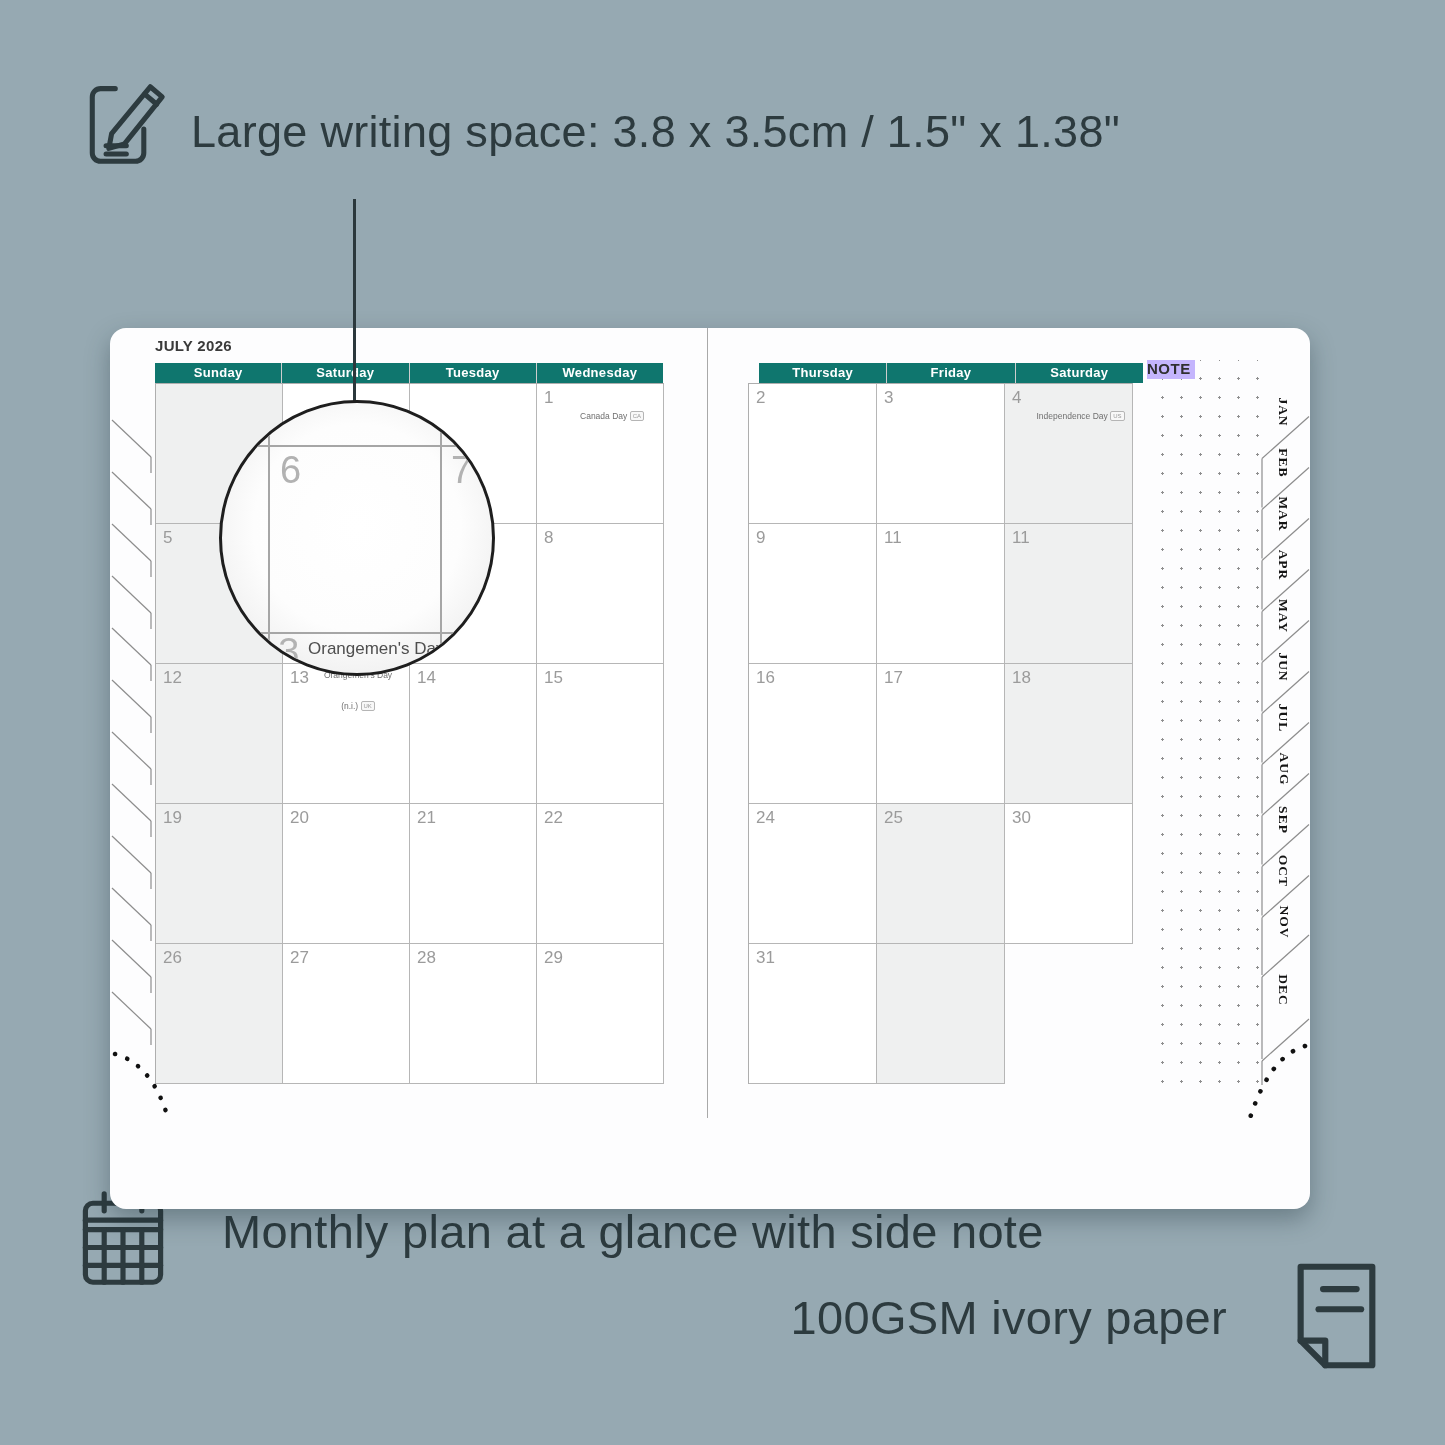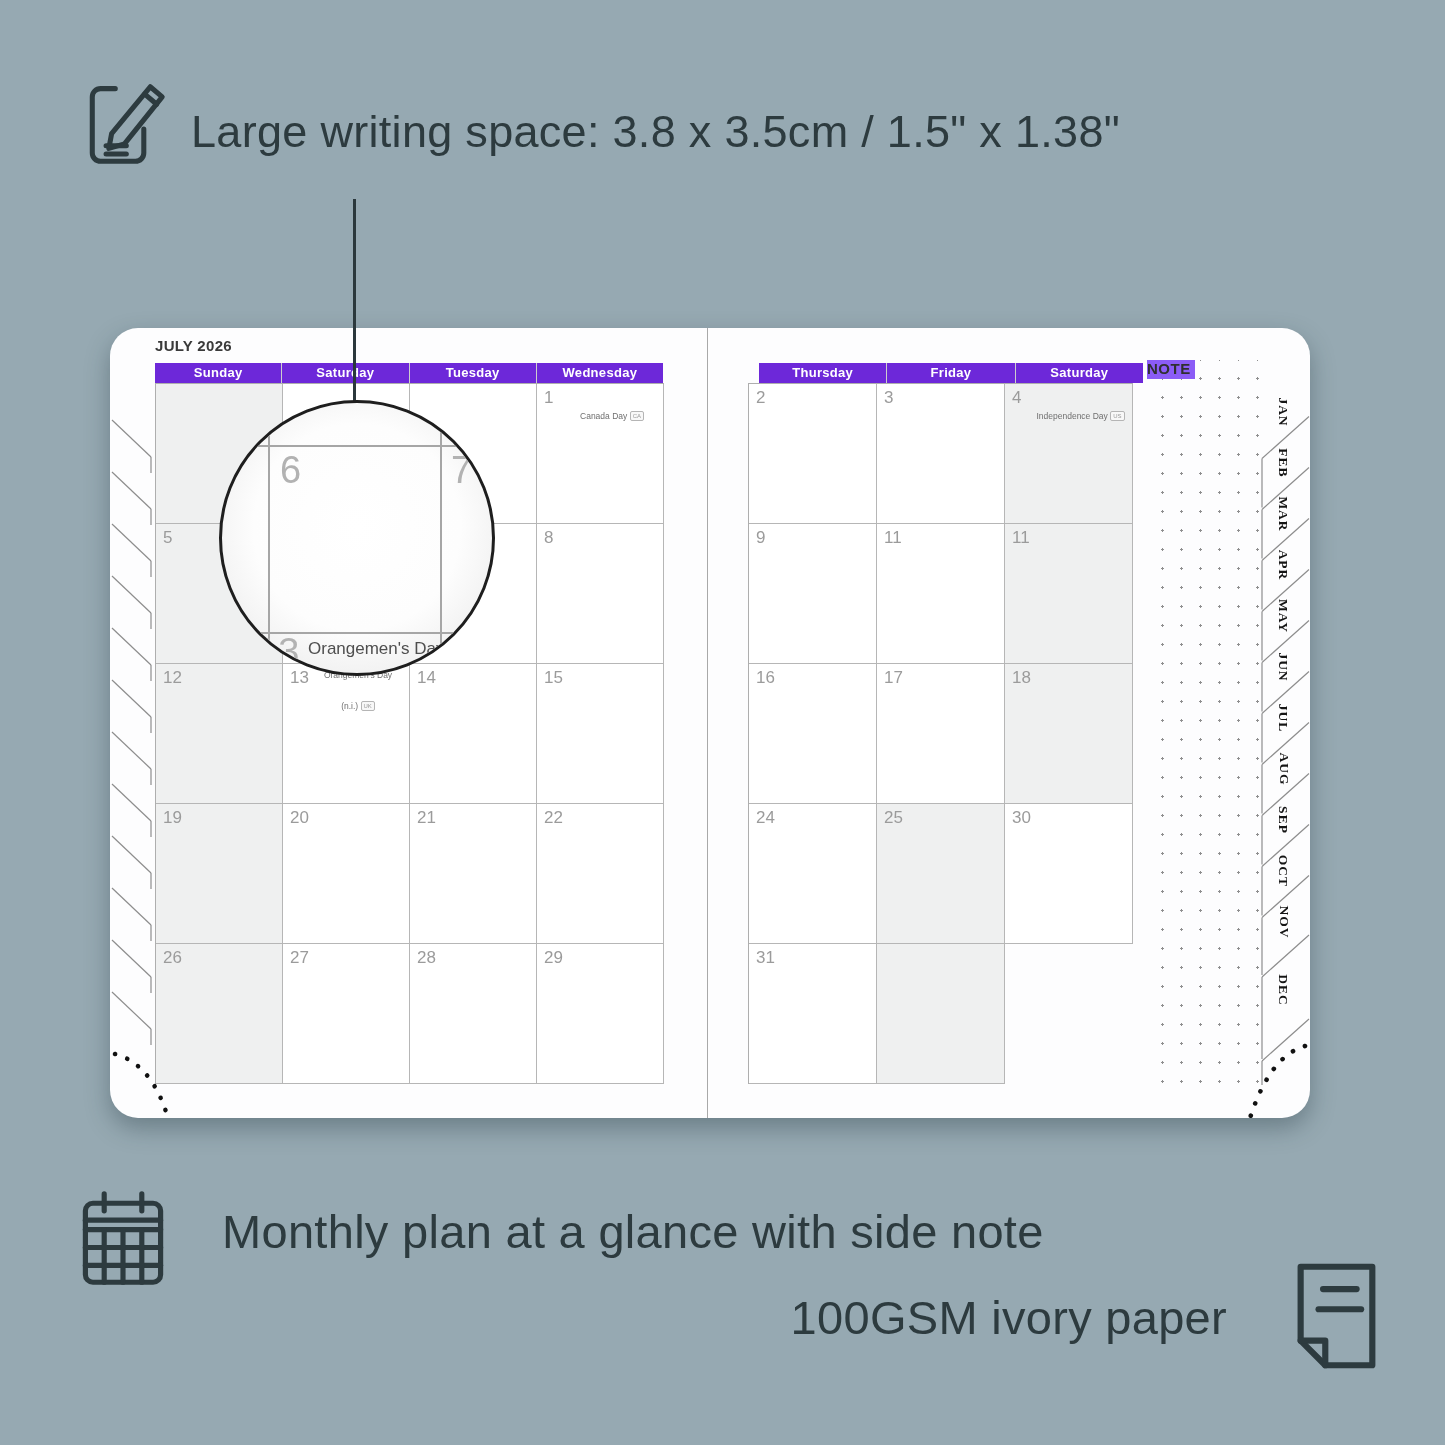--- a/index.html
+++ b/index.html
@@ -13,28 +13,28 @@
   #f2-label{left:222px;top:1204px;font-size:47px;}
   #f3-label{right:218px;top:1290px;font-size:47px;}
   .feat-icon{position:absolute;}
   #pencil-icon{left:84px;top:68px;}
   #calendar-icon{left:76px;top:1188px;}
   #paper-icon{left:1276px;top:1260px;}
   #connector{position:absolute;left:353px;top:199px;width:3px;height:206px;
              background:#2b383c;z-index:10;}
 
   
-  .page{position:absolute;left:110px;top:328px;width:1200px;height:790px;background:#fdfdfe;
-        border-radius:28px;box-shadow:0 10px 24px rgba(25,45,55,.35);z-index:1;}
+  .page{position:absolute;left:110px;top:328px;width:1200px;height:881px;background:#fdfdfe;
+        border-radius:16px;box-shadow:0 10px 24px rgba(25,45,55,.35);z-index:1;}
   .month-title{position:absolute;left:45px;top:9px;font-size:15px;font-weight:bold;
                color:#3a3a3a;letter-spacing:.3px;}
   .day-header-row{position:absolute;top:35px;height:20px;display:flex;}
   #left-headers{left:45px;width:508px;}
   #right-headers{left:649px;width:384px;}
-  .day-header{flex:1;background:#6d28d9;color:#fff;font-size:13px;font-weight:bold;
+  .day-header{flex:1;background:#0f766e;color:#fff;font-size:13px;font-weight:bold;
               text-align:center;line-height:20px;border-right:1px solid #cdcdcd;
               letter-spacing:.3px;box-sizing:border-box;}
   .day-header:last-child{border-right:none;text-align:center;}
   .grid{position:absolute;top:55px;display:grid;grid-template-rows:repeat(5,140px);
         border-left:1px solid #aeaeae;border-top:1px solid #aeaeae;box-sizing:content-box;}
   #left-grid{left:45px;width:508px;grid-template-columns:repeat(4,127px);}
   #right-grid{left:638px;width:384px;grid-template-columns:repeat(3,128px);}
   .cell{position:relative;background:#ffffff;border-right:1px solid #b6b6b6;
         border-bottom:1px solid #b6b6b6;box-sizing:border-box;}
   .cell.shaded{background:#eff0f0;}
@@ -44,21 +44,21 @@
   .badge{display:inline-block;border:1px solid #b5b5b5;border-radius:2px;font-size:6px;
          padding:0 2px;color:#9a9a9a;background:#f8f8f8;line-height:8px;vertical-align:1px;margin-top:21px;}
   #spine{position:absolute;left:597px;top:0;width:1px;height:790px;background:#a9a9a9;}
 
   
   #note-panel{position:absolute;left:1035px;top:32px;width:128px;height:730px;}
   #note-dots{position:absolute;left:0;top:0;right:0;bottom:0;
              background-image:radial-gradient(circle,#8f8f8f 1.2px,rgba(0,0,0,0) 1.4px);
              background-size:19px 19px;background-position:8px 9px;}
   #note-label{position:absolute;left:2px;top:0;font-size:15px;font-weight:bold;color:#2f2f2f;
-              background:#8b5cf6;padding:0 4px 2px 0;letter-spacing:.5px;}
+              background:#c4b5fd;padding:0 4px 2px 0;letter-spacing:.5px;}
 
   
   #month-tabs{position:absolute;left:1146px;top:57px;width:54px;height:700px;}
   .month-tab{position:absolute;left:5px;width:44px;height:40px;display:flex;
              align-items:center;justify-content:center;}
   .month-tab span{transform:rotate(90deg);font-family:"Liberation Serif",serif;
                   font-weight:bold;font-size:13.5px;letter-spacing:1px;color:#151515;}
   #tab-cuts,#left-chevrons,#stitch-arcs{position:absolute;pointer-events:none;}
   #tab-cuts{left:1146px;top:57px;}
   #left-chevrons{left:1px;top:72px;}

